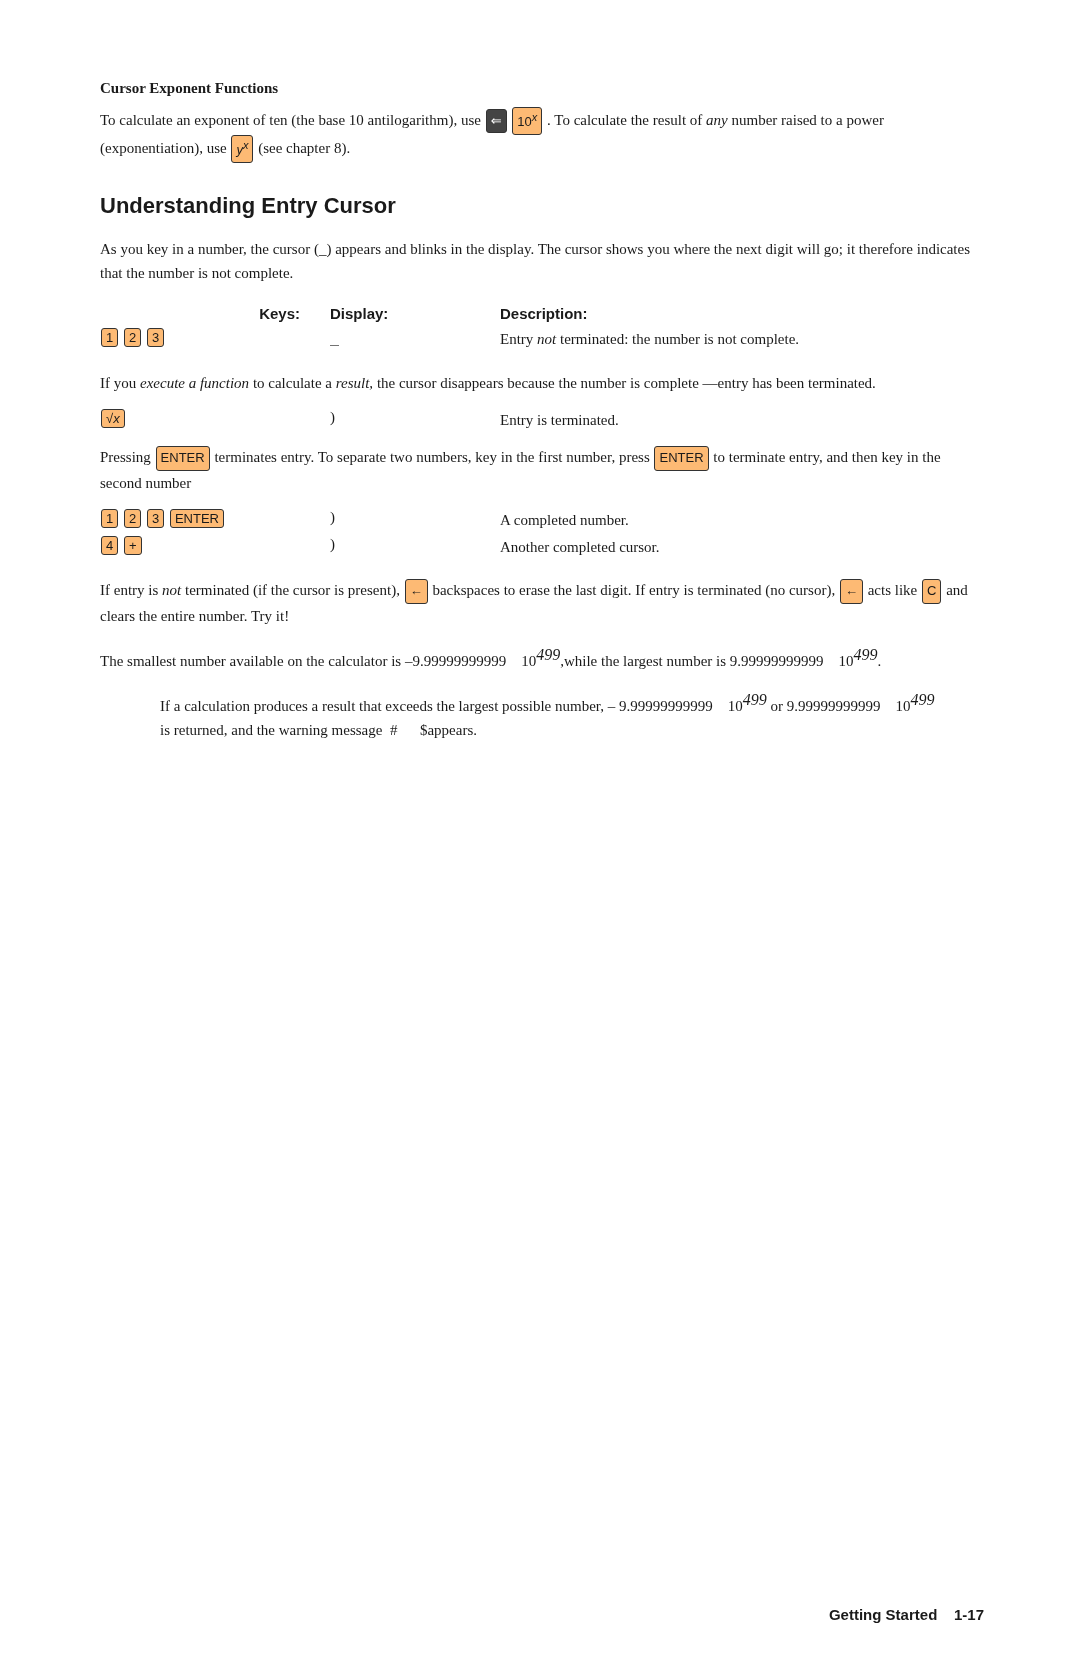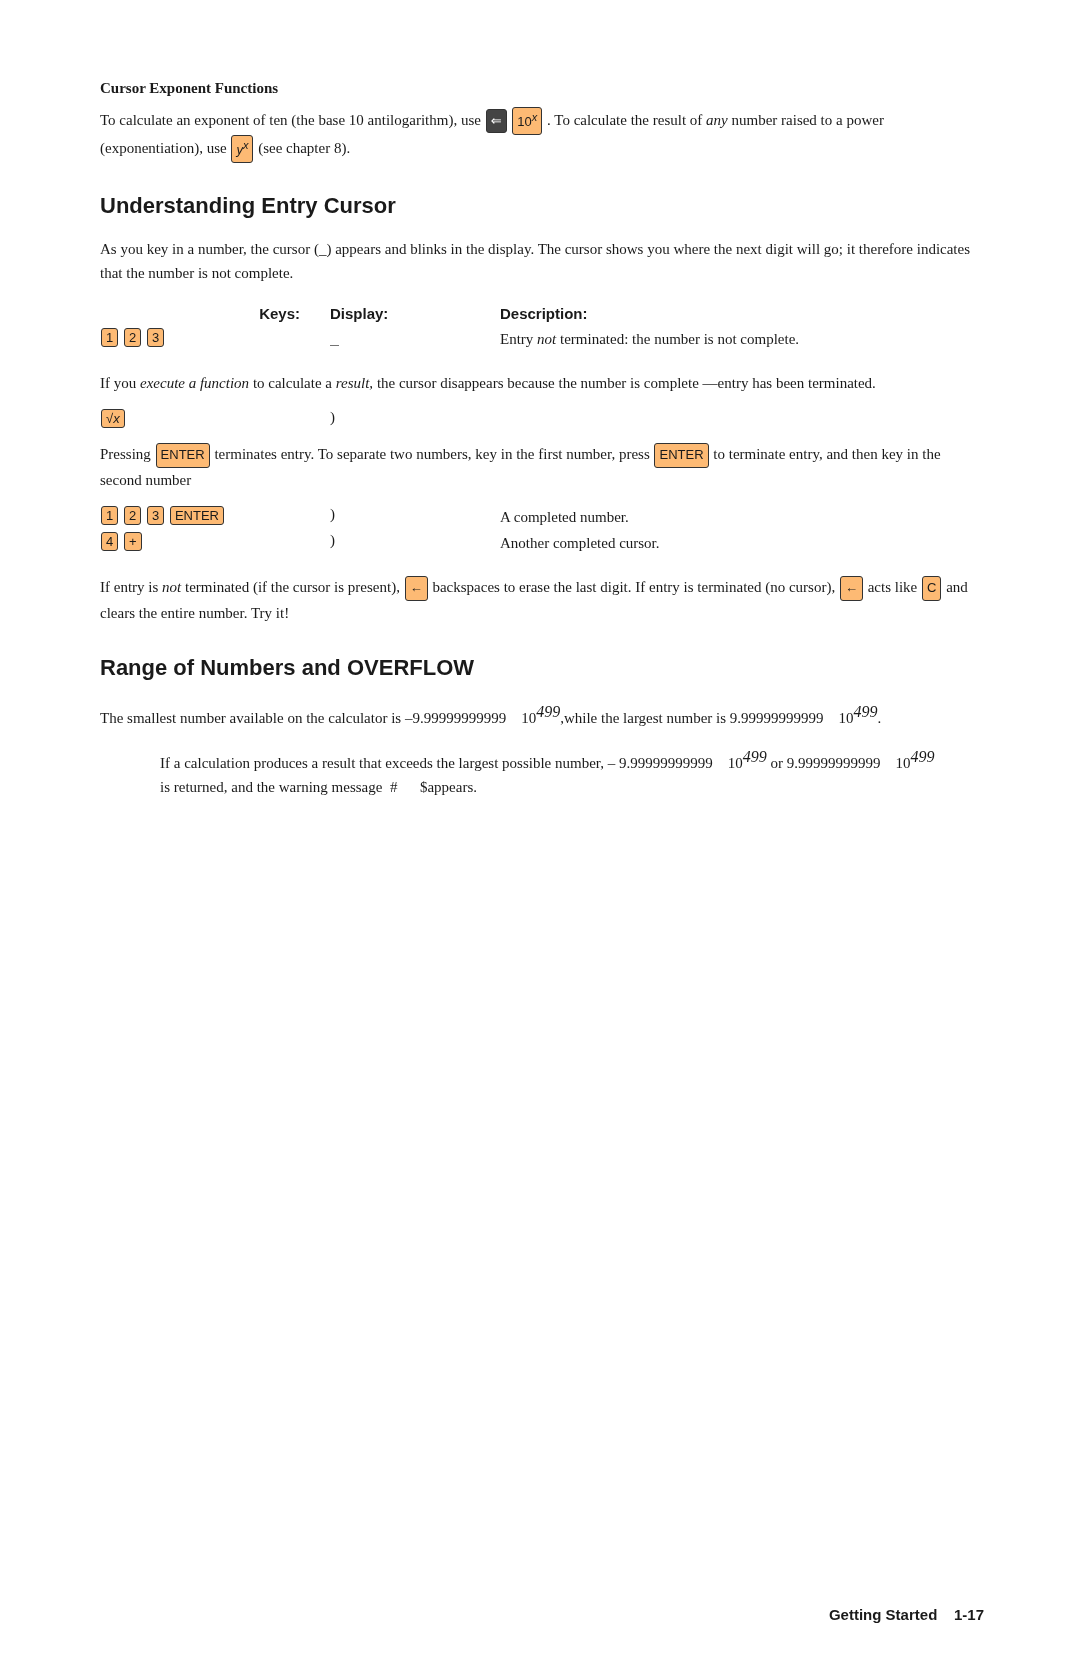--- a/index.html
+++ b/index.html
@@ -185,20 +185,21 @@
 
   <p class="body-text">
     If you <em>execute a function</em> to calculate a <em>result,</em> the cursor disappears because the number is complete —entry has been terminated.
   </p>
 
   <div class="table-data-row" style="margin-bottom:14px;">
     <div class="col-keys-data">
       <span class="key-box">√<em>x</em></span>
     </div>
     <div class="col-display-data">)</div>
+    <div class="col-description-data">Entry is terminated.</div>
   </div>
 
   <p class="body-text">
     Pressing <span class="key-box">ENTER</span> terminates entry. To separate two numbers, key in the first number, press <span class="key-box">ENTER</span> to terminate entry, and then key in the second number
   </p>
 
   <div class="table-data-row" style="margin-bottom:4px;">
     <div class="col-keys-data">
       <span class="key-box">1</span>
       <span class="key-box">2</span>
@@ -215,21 +216,20 @@
       <span class="key-box">+</span>
     </div>
     <div class="col-display-data">)</div>
     <div class="col-description-data">Another completed cursor.</div>
   </div>
 
   <p class="body-text">
     If entry is <em>not</em> terminated (if the cursor is present), <span class="key-box">←</span> backspaces to erase the last digit. If entry is terminated (no cursor), <span class="key-box">←</span> acts like <span class="key-box">C</span> and clears the entire number. Try it!
   </p>
 
-  <h2 class="section-title">Range of Numbers and OVERFLOW</h2>
 
   <p class="body-text">
     The smallest number available on the calculator is –9.99999999999&nbsp;&nbsp;&nbsp;&nbsp;10<span class="superscript-text">499</span>,while the largest number is 9.99999999999&nbsp;&nbsp;&nbsp;&nbsp;10<span class="superscript-text">499</span>.
   </p>
 
   <div class="indent-block">
     If a calculation produces a result that exceeds the largest possible number, – 9.99999999999&nbsp;&nbsp;&nbsp;&nbsp;10<span class="superscript-text">499</span> or 9.99999999999&nbsp;&nbsp;&nbsp;&nbsp;10<span class="superscript-text">499</span> is returned, and the warning message&nbsp;&nbsp;#&nbsp;&nbsp;&nbsp;&nbsp;&nbsp;&nbsp;$appears.
   </div>
 
 </div>

